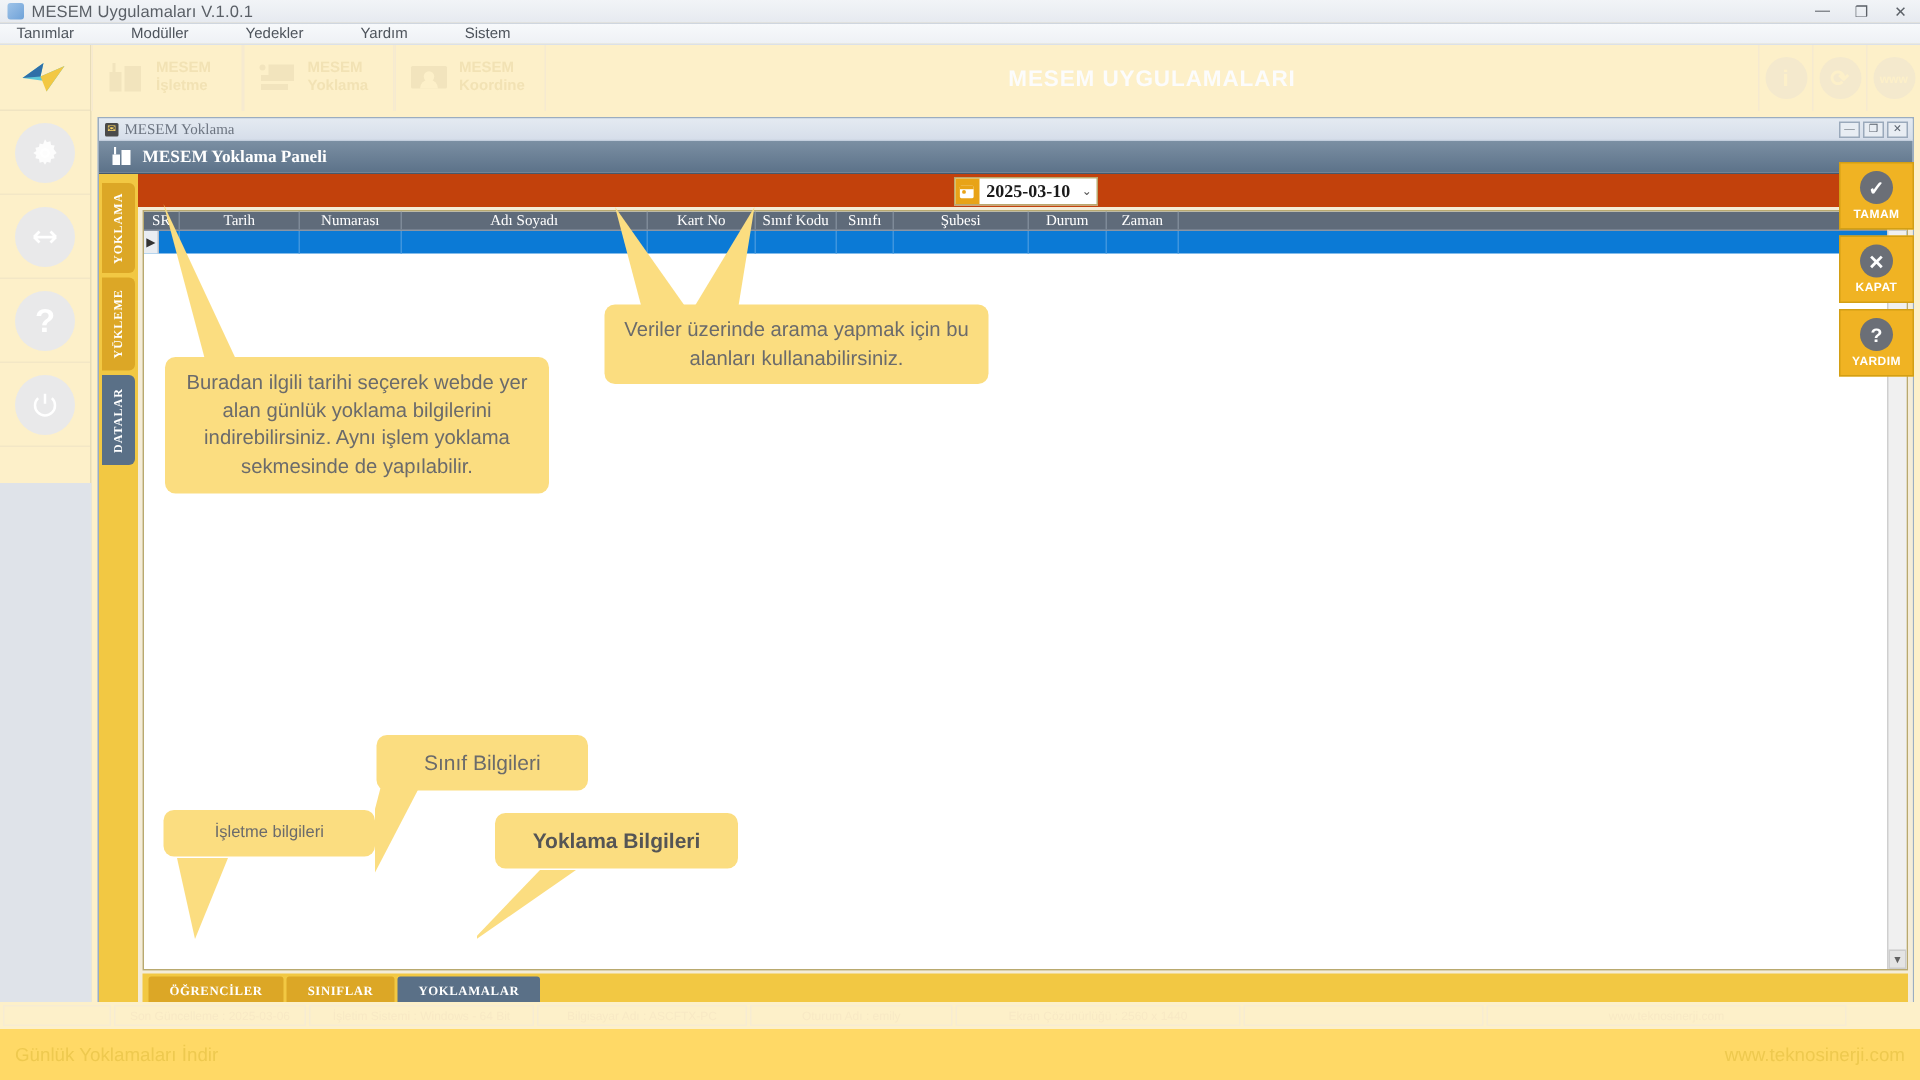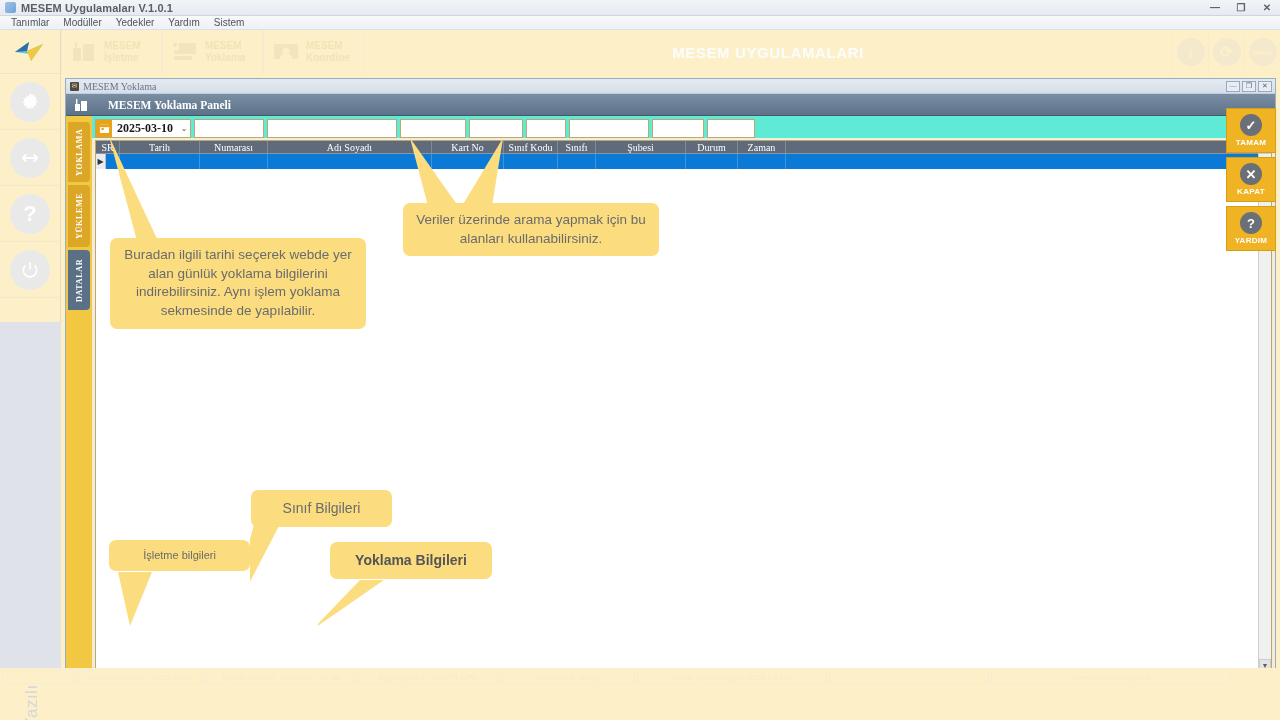--- a/index.html
+++ b/index.html
@@ -14,40 +14,40 @@
     width: 1280px; height: 720px;
     background: #ffd966;
     background: linear-gradient(180deg,#fdf0c9 0%, #fdf0c9 100%);
   }
 
   
   .os-titlebar {
     position: absolute; left:0; top:0; width:1280px; height:16px;
     background: linear-gradient(180deg,#f2f4f7 0%, #e6eaf0 100%);
     border-bottom: 1px solid #cfd6df;
-    display: flex; align-items: center; font-weight: bold;
+    display: flex; align-items: center;
   }
   .os-ico {
     width:11px; height:11px; margin:0 5px 0 5px;
     background: linear-gradient(135deg,#9fc3e8,#6fa2d8);
     border-radius:2px; flex: 0 0 auto;
   }
   .os-title { font-size: 11px; color:#5a5f66; letter-spacing:.1px; }
   .os-btns { margin-left:auto; display:flex; height:16px; }
   .os-btn {
     width:26px; height:16px; display:flex; align-items:center; justify-content:center;
     font-size:10px; color:#5c6168;
   }
 
   
   .menubar {
     position:absolute; left:0; top:16px; width:1280px; height:14px;
     background: linear-gradient(180deg,#f7f9fb 0%, #eef1f5 100%);
     border-bottom:1px solid #dbe1e8;
-    display:flex; align-items:center; padding-left:4px;
+    display:flex; align-items:center; padding-left:4px;gap:24px;
   }
   .menubar .mi {
     font-size:10px; color:#4e545c; padding:0 7px; line-height:14px;
   }
 
   
   .appshell {
     position:absolute; left:0; top:30px; width:1280px; height:645px;
     background:#fdf0c9;
   }
@@ -129,21 +129,21 @@
       display:flex;align-items:center;justify-content:center;color:#ffd966;font-size:7px;}
   .mdi-title-txt { font-size:10px; color:#6c7480; }
   .mdi-btns { margin-left:auto; display:flex; gap:2px; padding-right:3px; }
   .mdi-btn {
     width:14px;height:11px;border:1px solid #9aa9bb;background:#e8edf3;
     font-size:7px; color:#5a636e; display:flex;align-items:center;justify-content:center;
   }
 
   .panel-head {
     height:22px; background: linear-gradient(180deg,#7b8fa3 0%,#5c7289 100%);
-    display:flex; align-items:center; gap:20px; padding-left:8px;
+    display:flex; align-items:center; gap:7px; padding-left:8px;
     border-bottom:1px solid #45586c;
   }
   .panel-head-ico {
     width:14px;height:13px;
   }
   .panel-head-txt { font-size:11.5px; font-weight:bold; color:#ffffff; }
 
   
   .panel-body {
     position:absolute; left:0; top:37px; width:1209px; height:557px;
@@ -170,21 +170,22 @@
   .vtab.active { background:#5a7087; }
 
   .content {
     flex:1; display:flex; flex-direction:column; background:#f4ecd8;
     position:relative;
   }
 
   
   .filterbar {
     height:22px; display:flex; align-items:center; gap:3px; padding:2px 3px 0 3px;
-    background:#5eead4;
+    background:#c2410c;
+    flex-direction:column;
   }
   .datepick {
     display:flex; align-items:center; height:19px;
     border:1px solid #b9a96f; background:#ffffff;
   }
   .dp-ico {
     width:16px;height:17px;background:#e8a317;
     display:flex;align-items:center;justify-content:center;
   }
   .dp-val { font-size:12px; font-weight:bold; color:#1a1a1a; padding:0 5px; }
@@ -476,20 +477,25 @@
               <div class="gc" style="width:90px"></div>
               <div class="gc" style="width:52px"></div>
               <div class="gc" style="width:48px"></div>
             </div>
             <div class="vscroll">
               <div class="vs-btn">▲</div>
               <div class="vs-btn">▼</div>
             </div>
           </div>
 
+          <div class="btabs">
+            <div class="btab">ÖĞRENCİLER</div>
+            <div class="btab">SINIFLAR</div>
+            <div class="btab active">YOKLAMALAR</div>
+          </div>
         </div>
       </div>
     </div>
 
     <div class="rightcol">
       <div class="rbtn">
         <div class="rbtn-c">✓</div>
         <div class="rbtn-l">TAMAM</div>
       </div>
       <div class="rbtn">
@@ -534,14 +540,18 @@
     <div class="stcell" style="width:72px"></div>
     <div class="stcell" style="width:128px">Son Güncelleme : 2025-03-06</div>
     <div class="stcell" style="width:150px">İşletim Sistemi : Windows - 64 Bit</div>
     <div class="stcell" style="width:140px">Bilgisayar Adı : ASCFTX-PC</div>
     <div class="stcell" style="width:135px">Oturum Adı : emily</div>
     <div class="stcell" style="width:190px">Ekran Çözünürlüğü : 2560 x 1440</div>
     <div class="stcell" style="width:160px"></div>
     <div class="stcell" style="width:240px">www.teknosinerji.com</div>
   </div>
 
+  <div class="footer">
+    <span>Günlük Yoklamaları İndir</span>
+    <span>www.teknosinerji.com</span>
+  </div>
 
 </div>
 
 </body></html>

